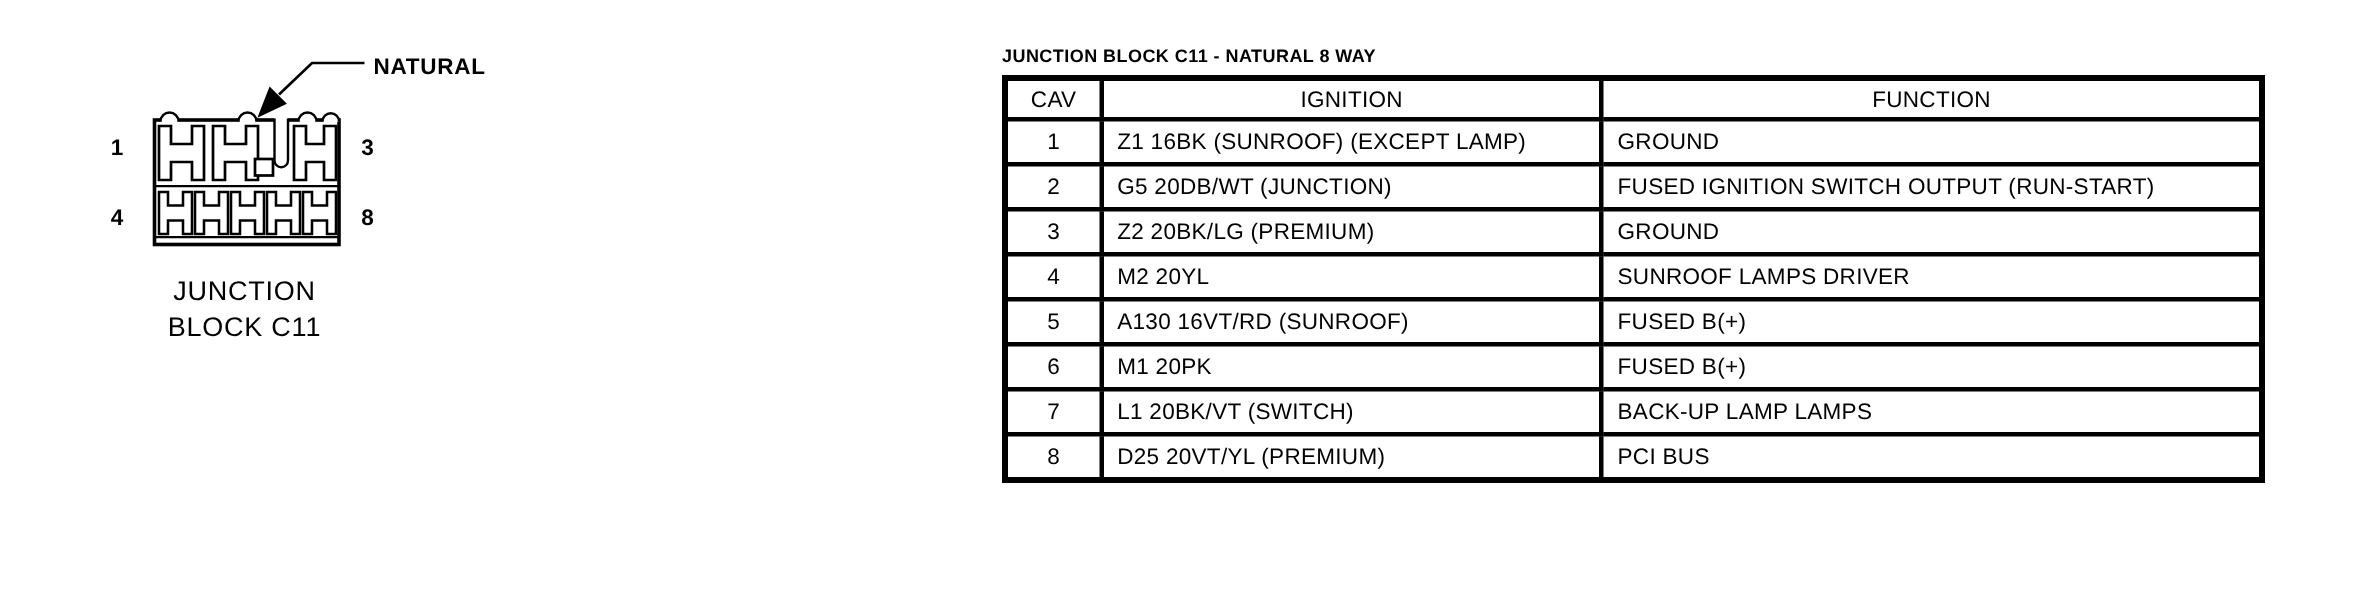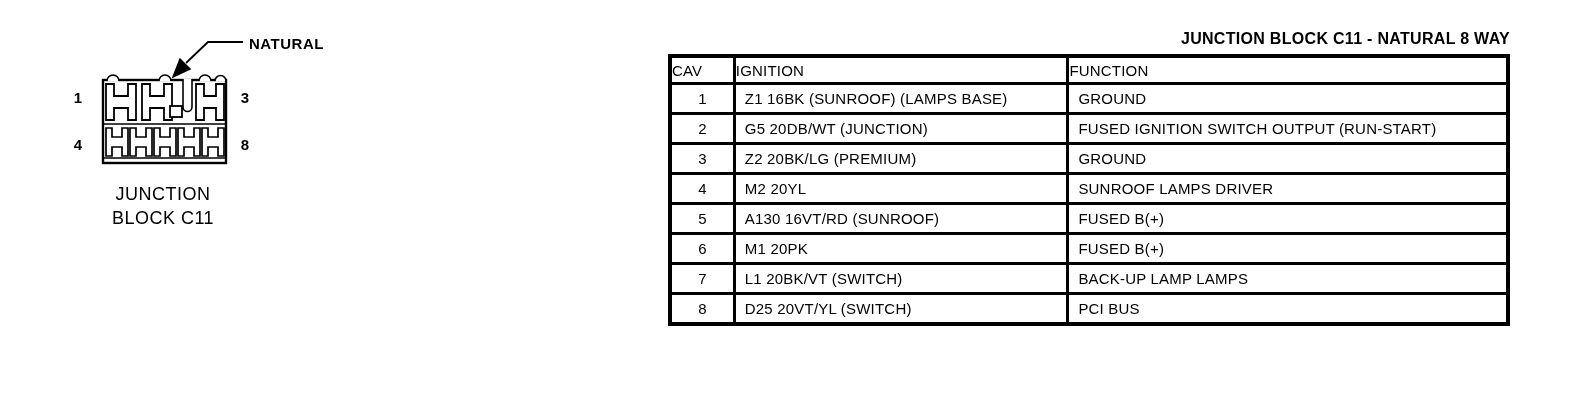--- a/index.html
+++ b/index.html
@@ -20,22 +20,22 @@
     left: 0;
     top: 0;
   }
   .pinout {
     position: absolute;
     left: 668px;
     top: 30px;
     width: 842px;
   }
   .pinout-title {
-    text-align: right;
-    font-size: 16px;
+    text-align: left;
+    font-size: 12px;
     font-weight: bold;
     letter-spacing: 0.3px;
     margin: 0 0 6px 0;
     white-space: nowrap;
   }
   table.pinout-table {
     border-collapse: collapse;
     table-layout: fixed;
     width: 100%;
     border: 4px solid #000;
@@ -44,21 +44,21 @@
   table.pinout-table td {
     border: 3px solid #000;
     font-size: 15px;
     font-weight: normal;
     letter-spacing: 0.2px;
     white-space: nowrap;
     overflow: hidden;
   }
   table.pinout-table th {
     height: 24px;
-    text-align: left;
+    text-align: center;
     padding: 0;
   }
   table.pinout-table td {
     height: 27px;
     padding: 0 4px 0 9px;
     text-align: left;
   }
   table.pinout-table td.cav-cell {
     text-align: center;
     padding: 0;
@@ -135,21 +135,21 @@
     <thead>
       <tr>
         <th>CAV</th>
         <th>IGNITION</th>
         <th>FUNCTION</th>
       </tr>
     </thead>
     <tbody>
       <tr>
         <td class="cav-cell">1</td>
-        <td>Z1 16BK (SUNROOF) (LAMPS BASE)</td>
+        <td>Z1 16BK (SUNROOF) (EXCEPT LAMP)</td>
         <td>GROUND</td>
       </tr>
       <tr>
         <td class="cav-cell">2</td>
         <td>G5 20DB/WT (JUNCTION)</td>
         <td>FUSED IGNITION SWITCH OUTPUT (RUN-START)</td>
       </tr>
       <tr>
         <td class="cav-cell">3</td>
         <td>Z2 20BK/LG (PREMIUM)</td>
@@ -170,18 +170,18 @@
         <td>M1 20PK</td>
         <td>FUSED B(+)</td>
       </tr>
       <tr>
         <td class="cav-cell">7</td>
         <td>L1 20BK/VT (SWITCH)</td>
         <td>BACK-UP LAMP LAMPS</td>
       </tr>
       <tr>
         <td class="cav-cell">8</td>
-        <td>D25 20VT/YL (SWITCH)</td>
+        <td>D25 20VT/YL (PREMIUM)</td>
         <td>PCI BUS</td>
       </tr>
     </tbody>
   </table>
 </div>
 
 </body></html>

